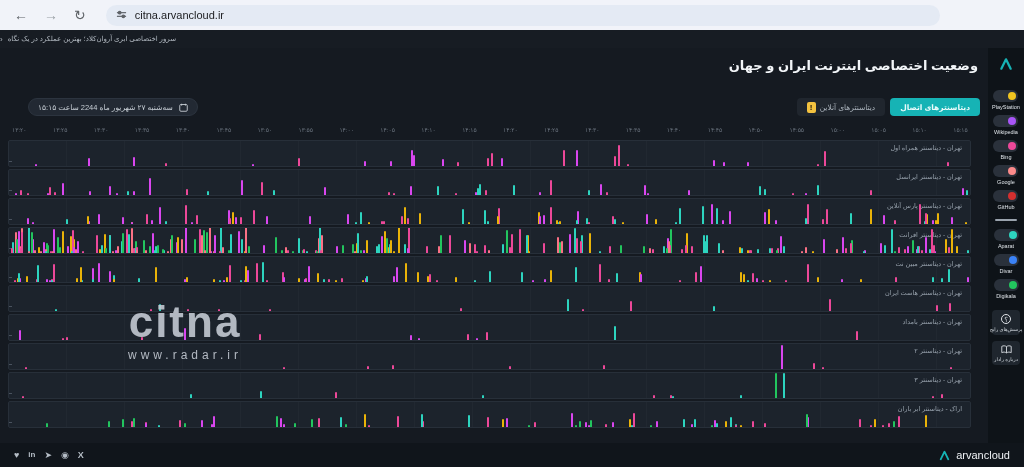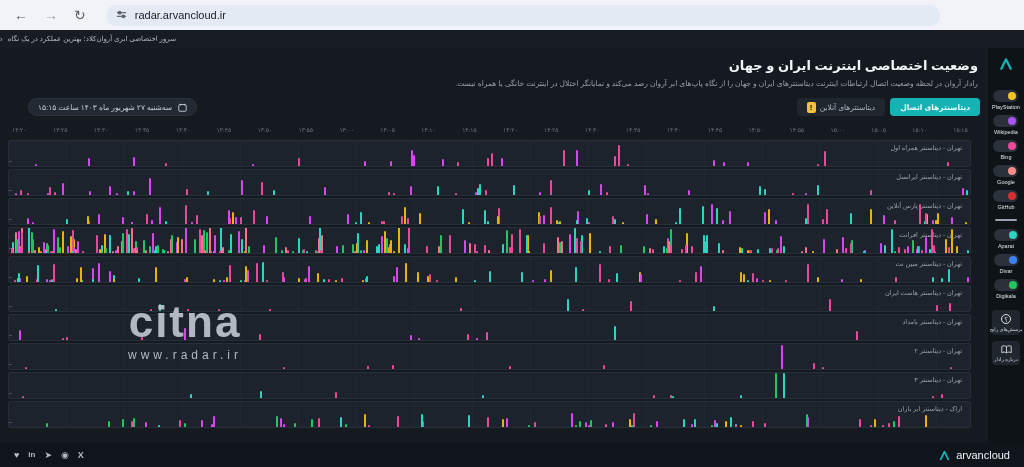--- a/index.html
+++ b/index.html
@@ -98,43 +98,42 @@
     <span class="tune-ico">
       <svg width="11" height="11" viewBox="0 0 12 12">
           <g stroke="#5f6368" stroke-width="1.3" fill="none">
         <line x1="1" y1="4" x2="11" y2="4"></line>
             <line x1="1" y1="8" x2="11" y2="8"></line>
         <circle cx="4" cy="4" r="1.4" fill="#5f6368"></circle>
             <circle cx="8" cy="8" r="1.4" fill="#5f6368"></circle>
           </g>
         </svg>
     </span>
-    <span class="url-text">radar.arvancloud.ir</span>
+    <span class="url-text">citna.arvancloud.ir</span>
   </div>
 </div>
 
 <div class="promo">
   <span class="promo-text">سرور اختصاصی ابری آروان‌کلاد؛ بهترین عملکرد در یک نگاه</span>
   <span class="promo-chevron">‹</span>
 </div>
 
 <div class="app">
 
   <div class="page-head">
     <div class="page-title">وضعیت اختصاصی اینترنت ایران و جهان</div>
-    <div class="page-sub">رادار آروان در لحظه وضعیت اتصال ارتباطات اینترنت دیتاسنترهای ایران و جهان را از نگاه پاپ‌های ابر آروان رصد می‌کند و نمایانگر اختلال در اینترنت خانگی یا همراه نیست.</div>
   </div>
 
   <div class="date-btn">
     <svg width="9" height="9" viewBox="0 0 12 12">
       <rect x="1" y="2" width="10" height="9" rx="1.5" fill="none" stroke="#c6cdd4" stroke-width="1.2"></rect>
       <line x1="3.5" y1="1" x2="3.5" y2="3.5" stroke="#c6cdd4" stroke-width="1.2"></line>
       <line x1="8.5" y1="1" x2="8.5" y2="3.5" stroke="#c6cdd4" stroke-width="1.2"></line>
     </svg>
-    <span>سه‌شنبه ۲۷ شهریور ماه ۱۴۰۳ ساعت ۱۵:۱۵</span>
+    <span>سه‌شنبه ۲۷ شهریور ماه 2244 ساعت ۱۵:۱۵</span>
   </div>
 
   <div class="tabs">
     <div class="tab inactive">
       <span>دیتاسنترهای آنلاین</span>
       <span class="warn-badge">!</span>
     </div>
     <div class="tab active">
       <span>دیتاسنترهای اتصال</span>
     </div>

